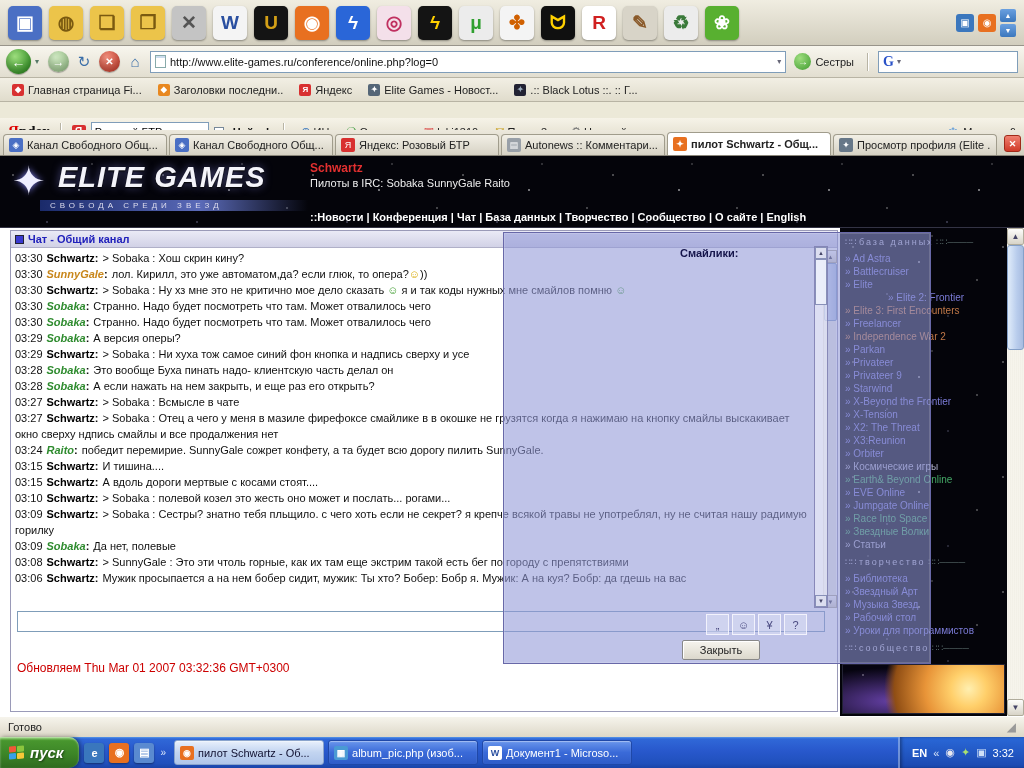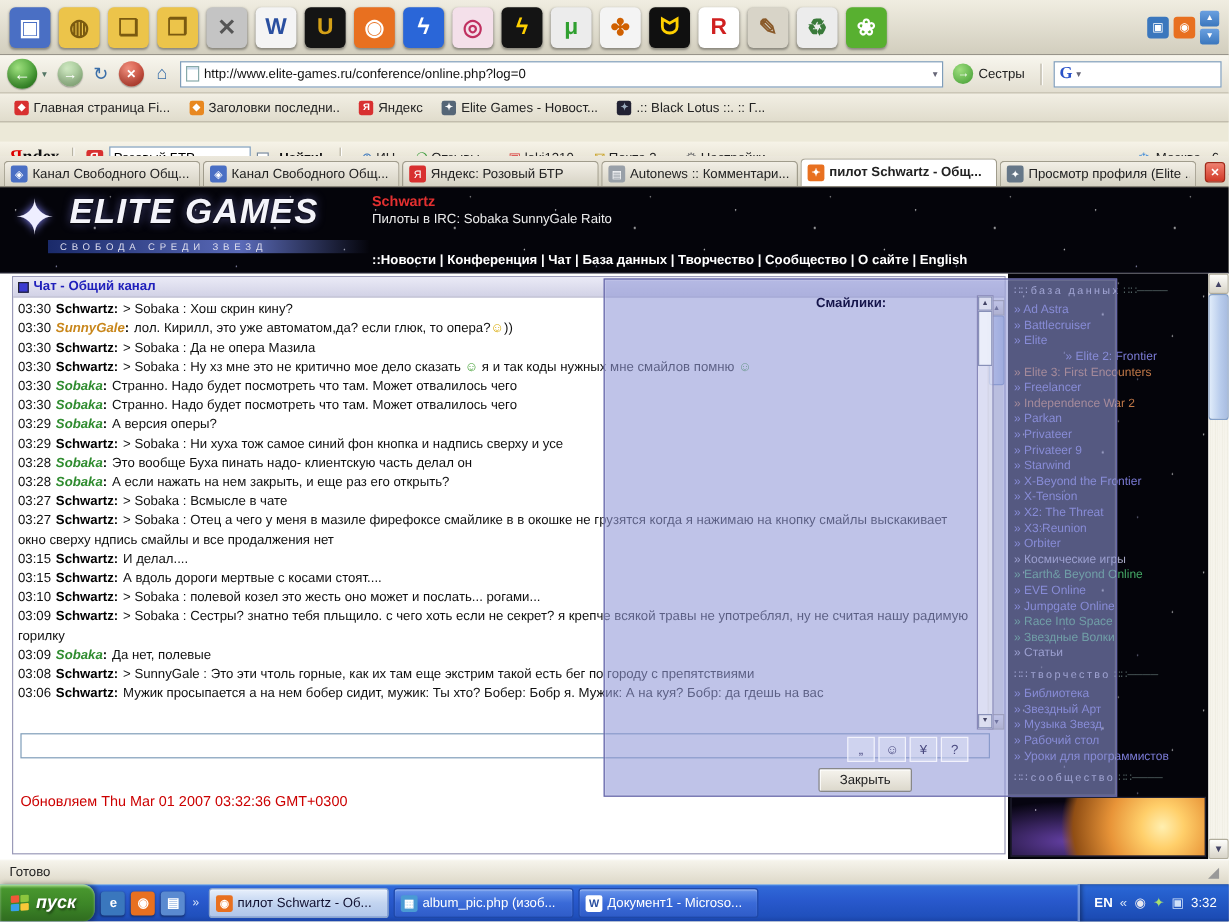--- a/index.html
+++ b/index.html
@@ -310,23 +310,20 @@
     </div>
     <div id="chat-messages">
 
     <div class="msg">
         <span class="msg-time">03:30</span><span class="msg-user" style="color: rgb(0, 0, 0);">Schwartz</span><span class="msg-text">&gt; Sobaka : Хош скрин кину?</span>
       </div>
         <div class="msg">
         <span class="msg-time">03:30</span><span class="msg-user it" style="color: rgb(200, 134, 26);">SunnyGale</span><span class="msg-text">лол. Кирилл, это уже автоматом,да? если глюк, то опера?<span class="smy y">☺</span>))</span>
       </div>
         <div class="msg">
-        <span class="msg-time">03:30</span><span class="msg-user" style="color: rgb(0, 0, 0);">Schwartz</span><span class="msg-text">&gt; Sobaka : Да не опера Мазила</span>
-      </div>
-        <div class="msg">
         <span class="msg-time">03:30</span><span class="msg-user" style="color: rgb(0, 0, 0);">Schwartz</span><span class="msg-text">&gt; Sobaka : Ну хз мне это не критично мое дело сказать <span class="smy g">☺</span> я и так коды нужных мне смайлов помню <span class="smy g">☺</span></span>
       </div>
         <div class="msg">
         <span class="msg-time">03:30</span><span class="msg-user it" style="color: rgb(46, 139, 46);">Sobaka</span><span class="msg-text">Странно. Надо будет посмотреть что там. Может отвалилось чего</span>
       </div>
         <div class="msg">
         <span class="msg-time">03:30</span><span class="msg-user it" style="color: rgb(46, 139, 46);">Sobaka</span><span class="msg-text">Странно. Надо будет посмотреть что там. Может отвалилось чего</span>
       </div>
         <div class="msg">
         <span class="msg-time">03:29</span><span class="msg-user it" style="color: rgb(46, 139, 46);">Sobaka</span><span class="msg-text">А версия оперы?</span>
@@ -340,21 +337,24 @@
         <div class="msg">
         <span class="msg-time">03:28</span><span class="msg-user it" style="color: rgb(46, 139, 46);">Sobaka</span><span class="msg-text">А если нажать на нем закрыть, и еще раз его открыть?</span>
       </div>
         <div class="msg">
         <span class="msg-time">03:27</span><span class="msg-user" style="color: rgb(0, 0, 0);">Schwartz</span><span class="msg-text">&gt; Sobaka : Всмысле в чате</span>
       </div>
         <div class="msg">
         <span class="msg-time">03:27</span><span class="msg-user" style="color: rgb(0, 0, 0);">Schwartz</span><span class="msg-text">&gt; Sobaka : Отец а чего у меня в мазиле фирефоксе смайлике в в окошке не грузятся когда я нажимаю на кнопку смайлы выскакивает окно сверху ндпись смайлы и все продалжения нет</span>
       </div>
         <div class="msg">
-        <span class="msg-time">03:15</span><span class="msg-user" style="color: rgb(0, 0, 0);">Schwartz</span><span class="msg-text">И делал....</span>
+        <span class="msg-time">03:24</span><span class="msg-user it" style="color: rgb(46, 139, 46);">Raito</span><span class="msg-text">победит перемирие. SunnyGale сожрет конфету, а та будет всю дорогу пилить SunnyGale.</span>
+      </div>
+        <div class="msg">
+        <span class="msg-time">03:15</span><span class="msg-user" style="color: rgb(0, 0, 0);">Schwartz</span><span class="msg-text">И тишина....</span>
       </div>
         <div class="msg">
         <span class="msg-time">03:15</span><span class="msg-user" style="color: rgb(0, 0, 0);">Schwartz</span><span class="msg-text">А вдоль дороги мертвые с косами стоят....</span>
       </div>
         <div class="msg">
         <span class="msg-time">03:10</span><span class="msg-user" style="color: rgb(0, 0, 0);">Schwartz</span><span class="msg-text">&gt; Sobaka : полевой козел это жесть оно может и послать... рогами...</span>
       </div>
         <div class="msg">
         <span class="msg-time">03:09</span><span class="msg-user" style="color: rgb(0, 0, 0);">Schwartz</span><span class="msg-text">&gt; Sobaka : Сестры? знатно тебя пльщило. с чего хоть если не секрет? я крепче всякой травы не употреблял, ну не считая нашу радимую горилку</span>
       </div>

